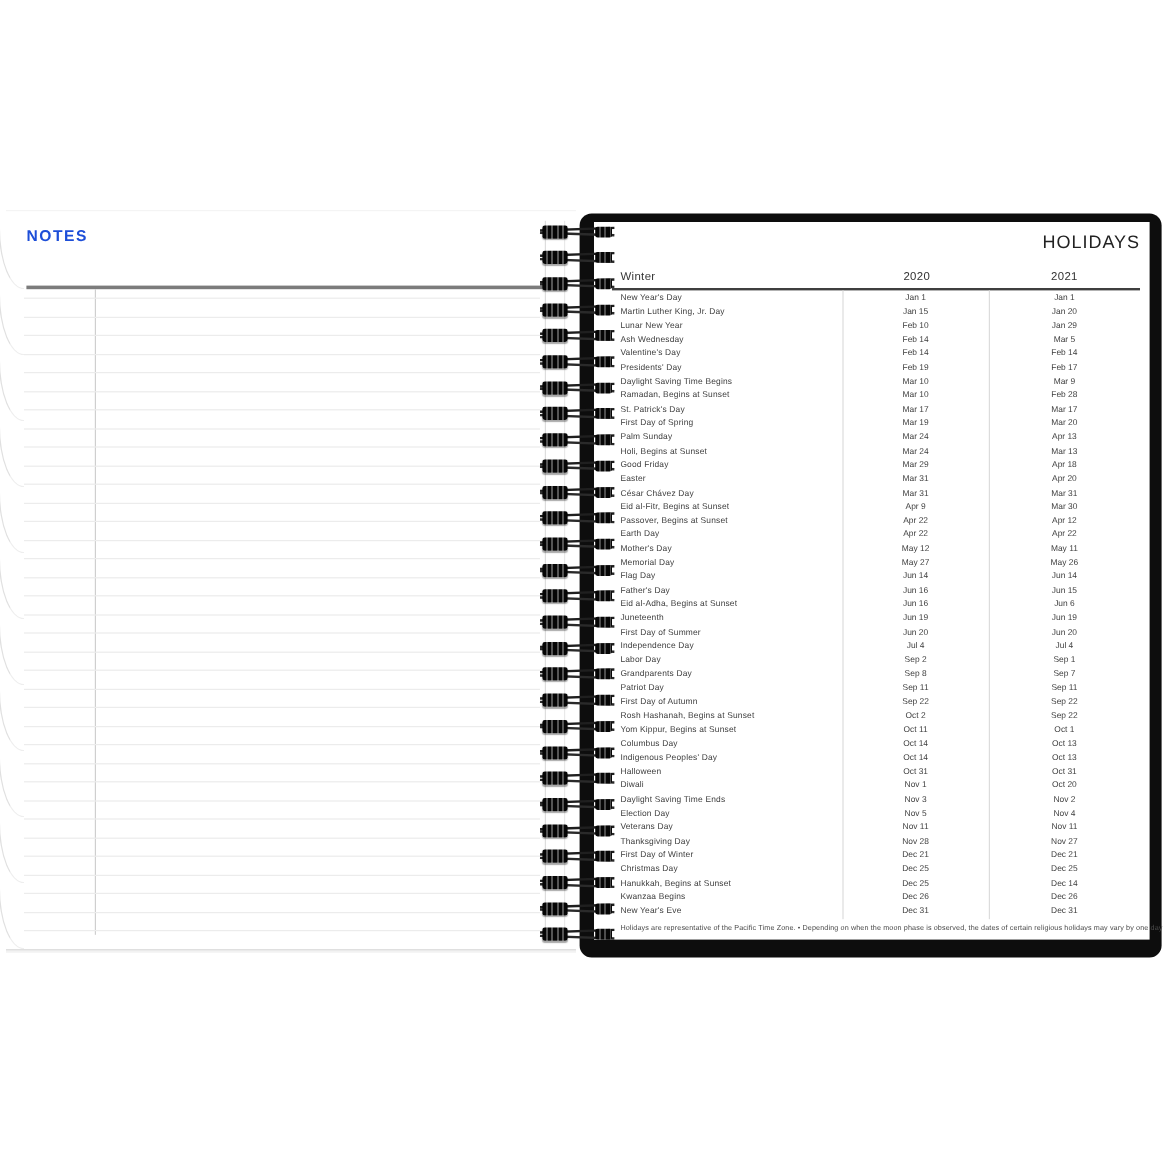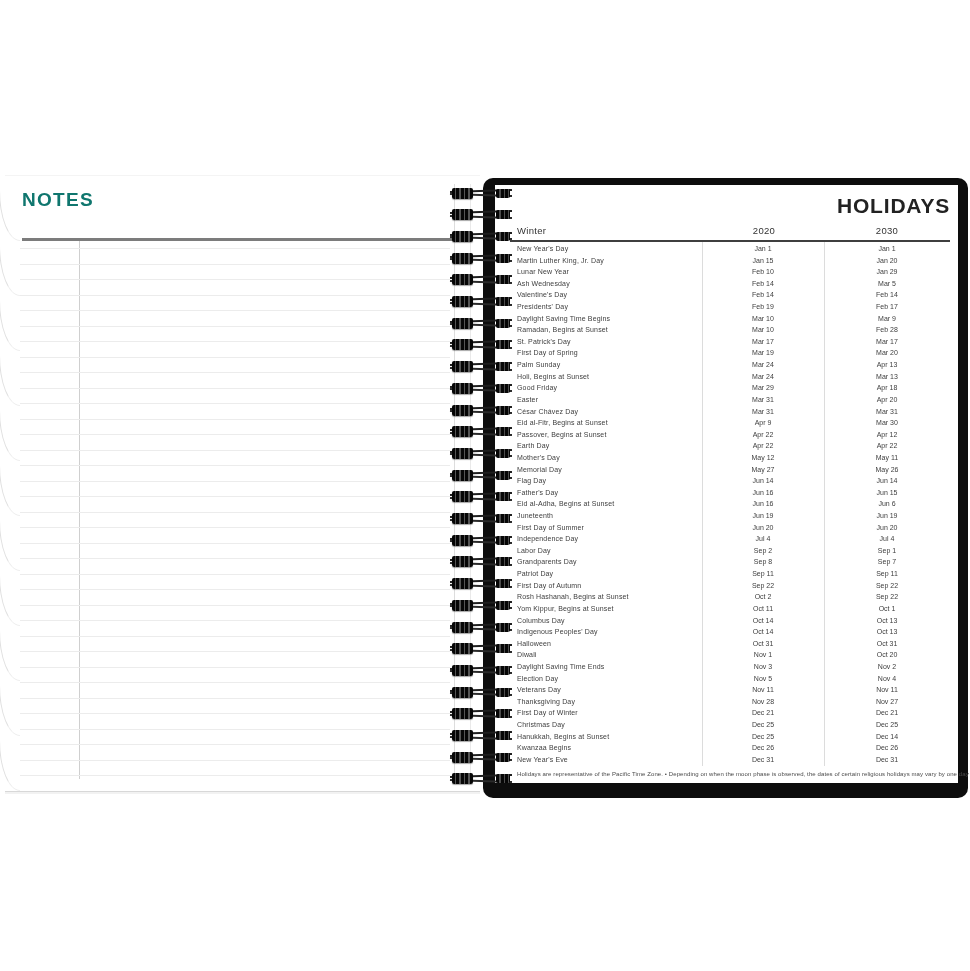--- a/index.html
+++ b/index.html
@@ -8,22 +8,22 @@
     overflow:hidden; font-family:"Liberation Sans", sans-serif;
   }
 
   
   .left-page {
     position:absolute; left:5px; top:175px; width:475px; height:615px;
     background:#ffffff; border-bottom:1px solid #d8d8d8;
     box-shadow:0 2px 0 rgba(0,0,0,0.05); border-top:1px solid #f4f4f4;
   }
   .notes-title {
-    position:absolute; left:17px; top:13px; font-size:19px; font-weight:600;
-    letter-spacing:1.3px; color:#0f766e;
+    position:absolute; left:17px; top:13px; font-size:13px; font-weight:600;
+    letter-spacing:1.3px; color:#1d4ed8;
   }
   .notes-rule {
     position:absolute; left:17px; top:62px; width:433px; height:2.5px; background:#7c7c7c;
   }
   .margin-line {
     position:absolute; left:74px; top:65px; width:1px; height:538px; background:#cfcfcf;
   }
   .ruled-line {
     position:absolute; left:15px; width:430px; height:1px; background:#ececec;
   }
@@ -37,21 +37,21 @@
 
   
   .right-cover {
     position:absolute; left:483px; top:178px; width:485px; height:620px;
     background:#0d0d0d; border-radius:10px;
   }
   .right-page {
     position:absolute; left:12px; top:7px; right:10px; bottom:15px; background:#ffffff;
   }
   .holidays-title {
-    position:absolute; right:8px; top:9px; font-size:21px; font-weight:700;
+    position:absolute; right:8px; top:9px; font-size:15px; font-weight:400;
     letter-spacing:0.8px; color:#222222;
   }
   .th { position:absolute; top:40px; font-size:9.5px; color:#333333; letter-spacing:0.3px; }
   .th-holiday { left:22px; }
   .th-2024 { left:208px; width:122px; text-align:center; }
   .th-2025 { left:330px; width:124px; text-align:center; }
   .header-rule {
     position:absolute; left:15px; top:55px; width:440px; height:1.5px; background:#3f3f3f;
   }
   .col-sep { position:absolute; top:57px; width:1px; height:524px; background:#dcdcdc; }
@@ -147,21 +147,21 @@
       </div>
     <div class="crease-1"></div>
     <div class="crease-2"></div>
   </div>
 
   <div class="right-cover">
     <div class="right-page">
       <div class="holidays-title">HOLIDAYS</div>
       <div class="th th-holiday">Winter</div>
       <div class="th th-2024">2020</div>
-      <div class="th th-2025">2030</div>
+      <div class="th th-2025">2021</div>
       <div class="header-rule"></div>
       <div class="col-sep sep-1"></div>
       <div class="col-sep sep-2"></div>
       <div class="tbody" id="tbody">
           <div class="row">
             <span class="name">New Year's Day</span>
             <span class="d24">Jan 1</span>
             <span class="d25">Jan 1</span>
           </div>
           <div class="row">

